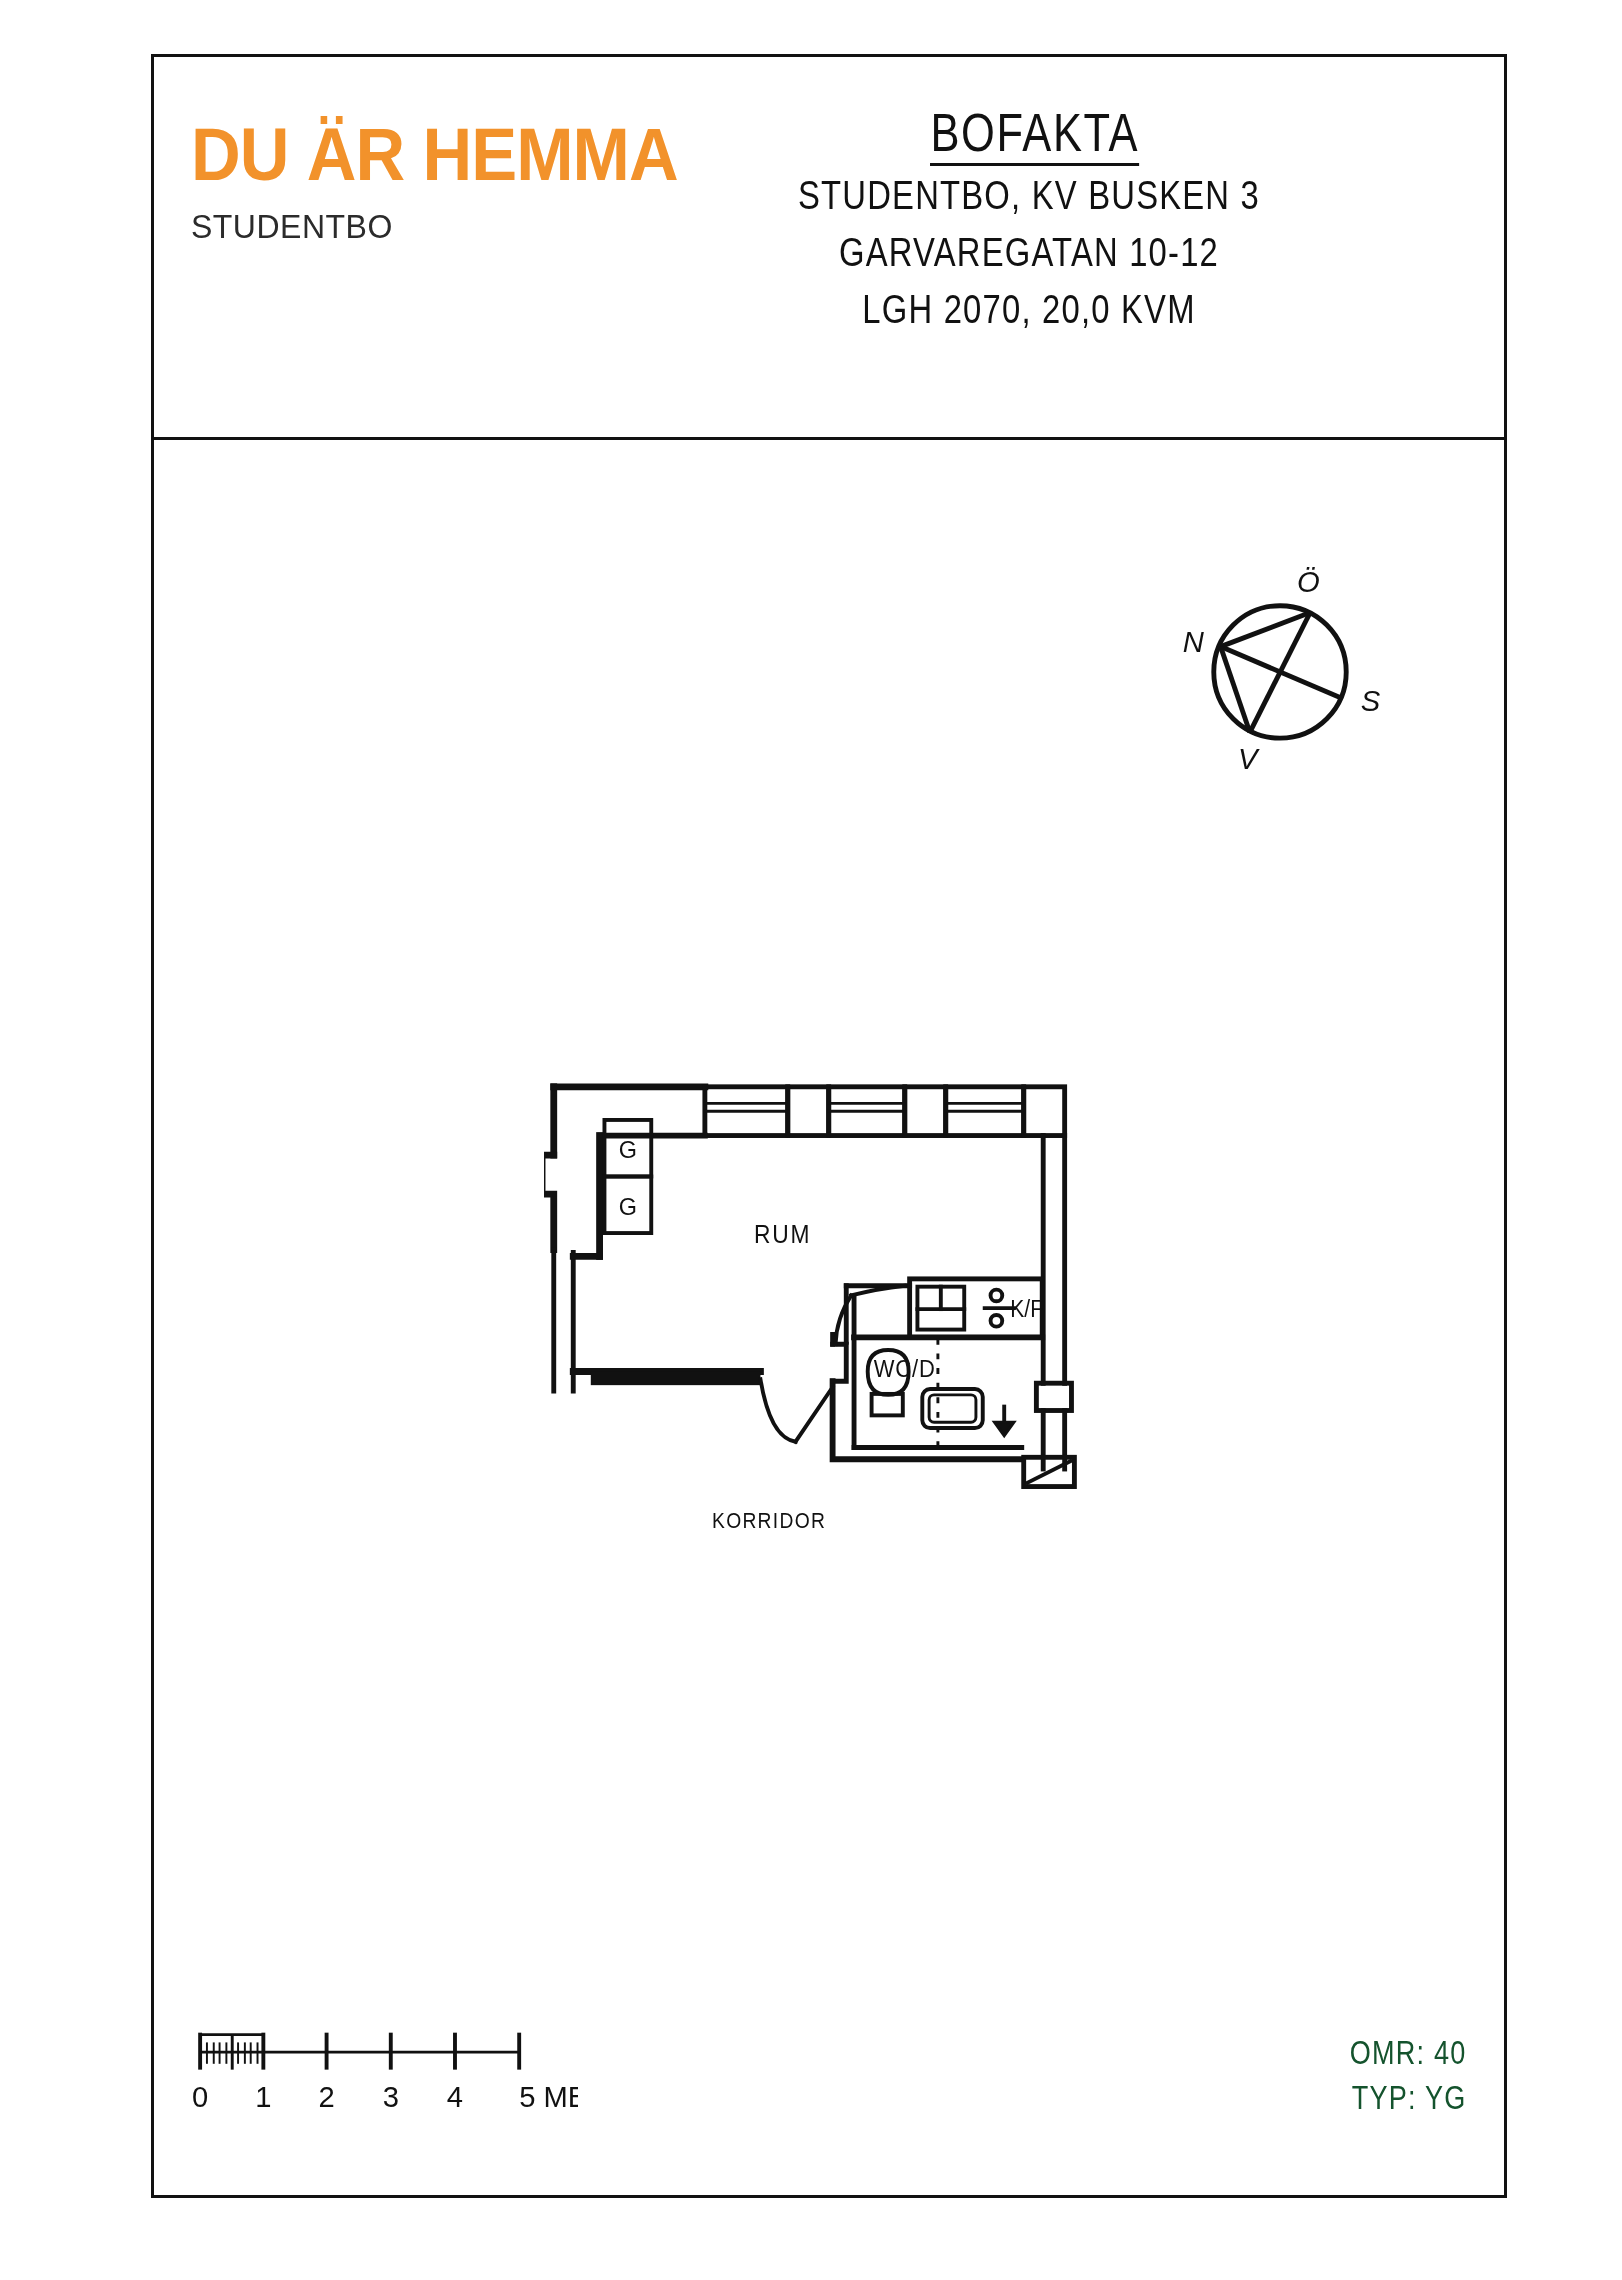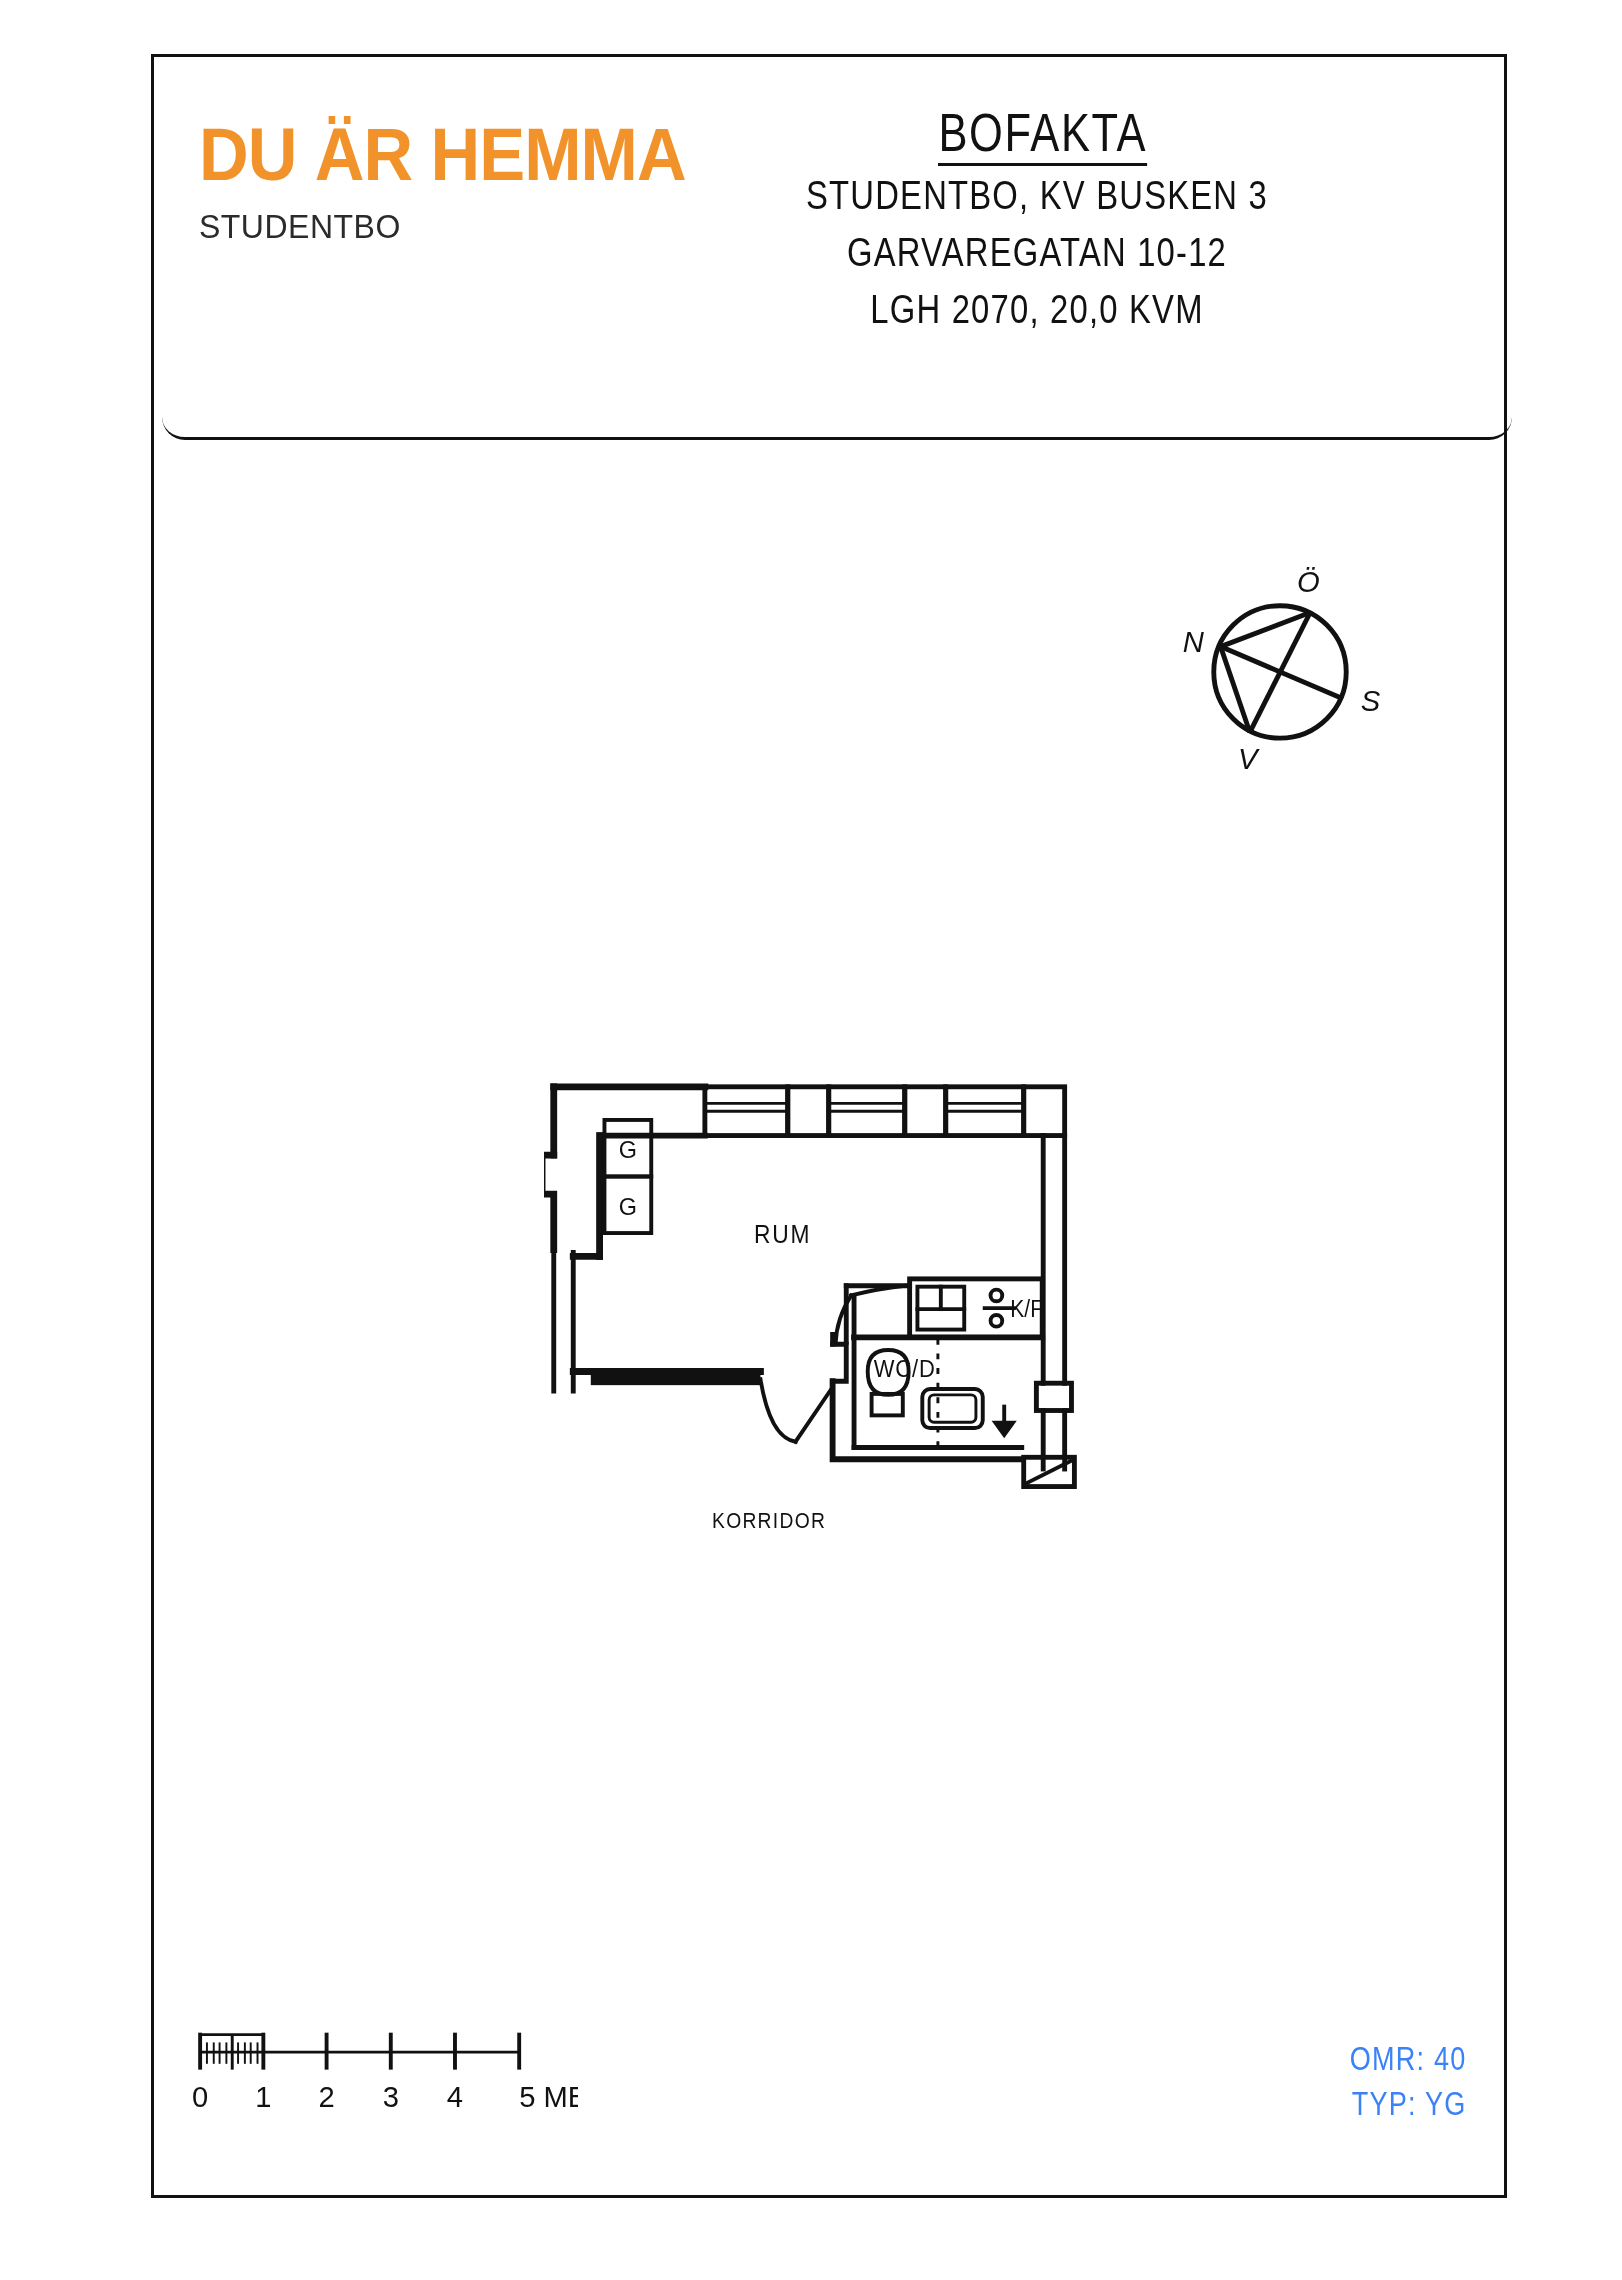--- a/index.html
+++ b/index.html
@@ -23,27 +23,26 @@
     width: 1356px;
     height: 2144px;
     border: 3.9px solid #111111;
     box-sizing: border-box;
     background: #ffffff;
   }
 
   
   #header {
     position: absolute;
-    left: 8px;
+    left: 0;
     top: 0;
     width: 100%;
     height: 383px;
     border-bottom: 3.9px solid #111111;
     box-sizing: border-box;
-    border-radius: 23px;
   }
 
   #brand-block {
     position: absolute;
     left: 37px;
     top: 60px;
   }
   #brand-title {
     font-family: "Liberation Sans", sans-serif;
     font-weight: bold;
@@ -144,23 +143,23 @@
   #scalebar {
     position: absolute;
     left: 34px;
     bottom: 68px;
     width: 390px;
     height: 107px;
   }
   #footer-codes {
     position: absolute;
     right: 37px;
-    bottom: 70px;
+    bottom: 76px;
     text-align: right;
-    color: #3b82f6;
+    color: #14532d;
   }
   .code-line {
     font-size: 33px;
     line-height: 45px;
     letter-spacing: 1.5px;
     transform: scaleX(0.82);
     transform-origin: right center;
     white-space: nowrap;
   }
 </style>

